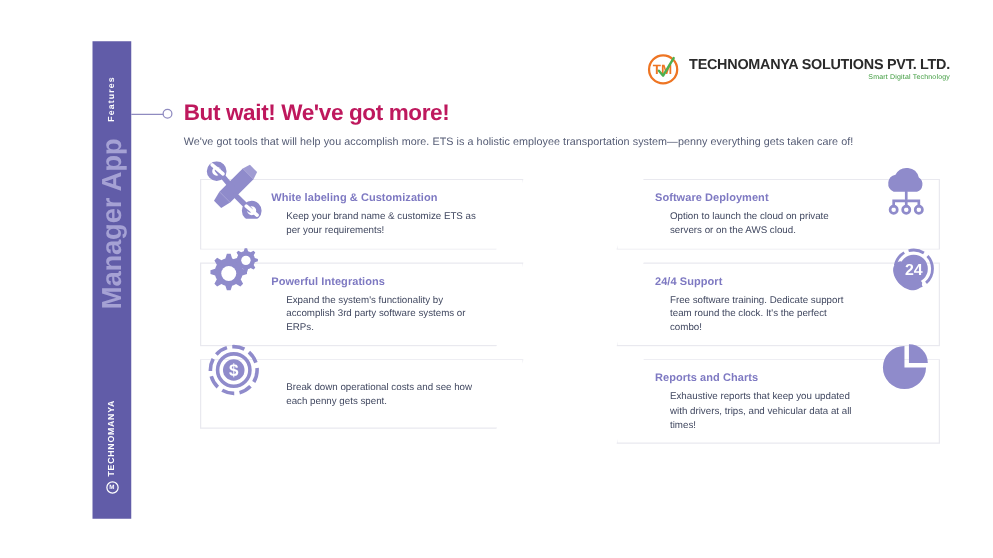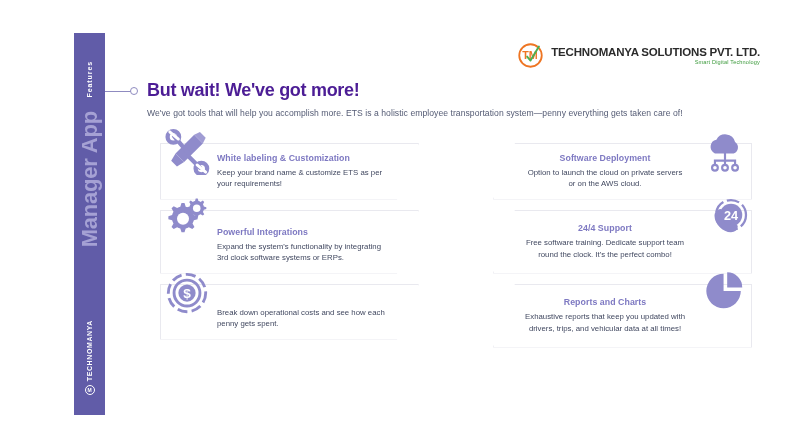--- a/index.html
+++ b/index.html
@@ -137,21 +137,21 @@
     white-space: nowrap;
   }
 
   
   .headline {
     position: absolute;
     left: 147px;
     top: 80px;
     font-size: 18px;
     font-weight: bold;
-    color: #4c1d95;
+    color: #be185d;
     letter-spacing: -0.3px;
   }
   .subhead {
     position: absolute;
     left: 147px;
     top: 108px;
     font-size: 8.6px;
     color: #545b74;
     letter-spacing: 0.05px;
     white-space: nowrap;
@@ -179,43 +179,43 @@
     background: #ffffff;
     display: flex;
     align-items: center;
   }
 
   
   .card.left-card {
     border: 1px solid #e9e9ef;
     clip-path: polygon(0 0, 100% 0, calc(100% - 22px) 100%, 0 100%);
     padding: 9px 30px 9px 56px;
-    align-items: flex-end;
   }
   .card.right-card {
     border: 1px solid #e9e9ef;
     clip-path: polygon(22px 0, 100% 0, 100% 100%, 0 100%);
     padding: 9px 65px 9px 30px;
-    text-align: center;
+    text-align: left;
     justify-content: flex-end;
   }
 
   .card-body { display: flex; flex-direction: column; }
 
   .card-title {
     font-size: 8.8px;
     font-weight: bold;
     color: #7E79C2;
     margin-bottom: 4px;
     letter-spacing: 0.05px;
   }
   .card-desc {
     font-size: 7.8px;
     line-height: 1.45;
     color: #414860;
+    margin-left: 12px;
   }
   .icon-left  { left: 4px; }
   .icon-right { right: 4px; }
 
   .icon-wrap {
     position: absolute;
     width: 46px;
     height: 46px;
     top: 0;
     z-index: 5;
@@ -310,21 +310,21 @@
       </div>
 
     </div>
 
     <div class="row">
 
       <div style="position:relative;">
         <div class="card left-card" style="min-height:64px;">
           <div class="card-body">
             <div class="card-title">Powerful Integrations</div>
-            <div class="card-desc">Expand the system's functionality by integrating 3rd clock software systems or ERPs.</div>
+            <div class="card-desc">Expand the system's functionality by accomplish 3rd party software systems or ERPs.</div>
           </div>
         </div>
         <div class="icon-wrap icon-left" style="left:2px; top:-16px;">
           <svg viewBox="0 0 64 64" width="48" height="48" aria-hidden="true">
             <g fill="#8F8BCB">
               <path d="M26 12 l4 0 l1.6 5 a16 16 0 0 1 4.2 1.8 l4.6-2.6 l2.9 2.9 l-2.6 4.6
                        a16 16 0 0 1 1.8 4.2 l5 1.6 l0 4 l-5 1.6 a16 16 0 0 1 -1.8 4.2 l2.6 4.6
                        l-2.9 2.9 l-4.6-2.6 a16 16 0 0 1 -4.2 1.8 l-1.6 5 l-4 0 l-1.6-5
                        a16 16 0 0 1 -4.2-1.8 l-4.6 2.6 l-2.9-2.9 l2.6-4.6 a16 16 0 0 1 -1.8-4.2
                        l-5-1.6 l0-4 l5-1.6 a16 16 0 0 1 1.8-4.2 l-2.6-4.6 l2.9-2.9 l4.6 2.6

